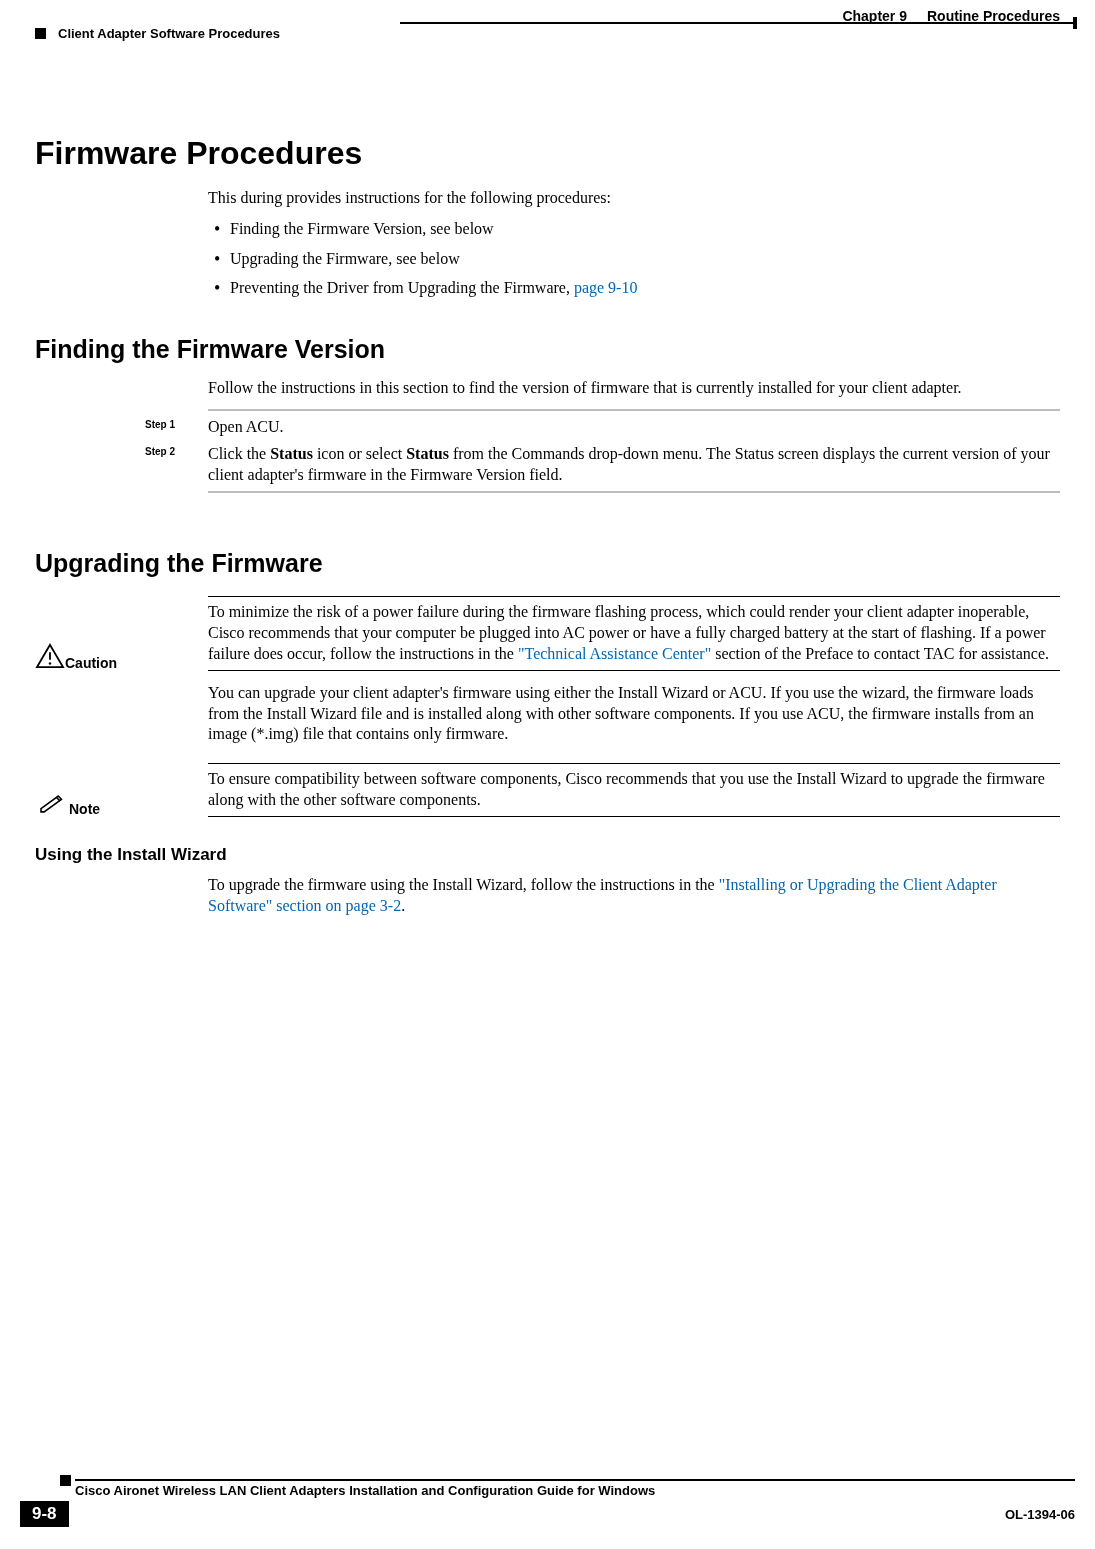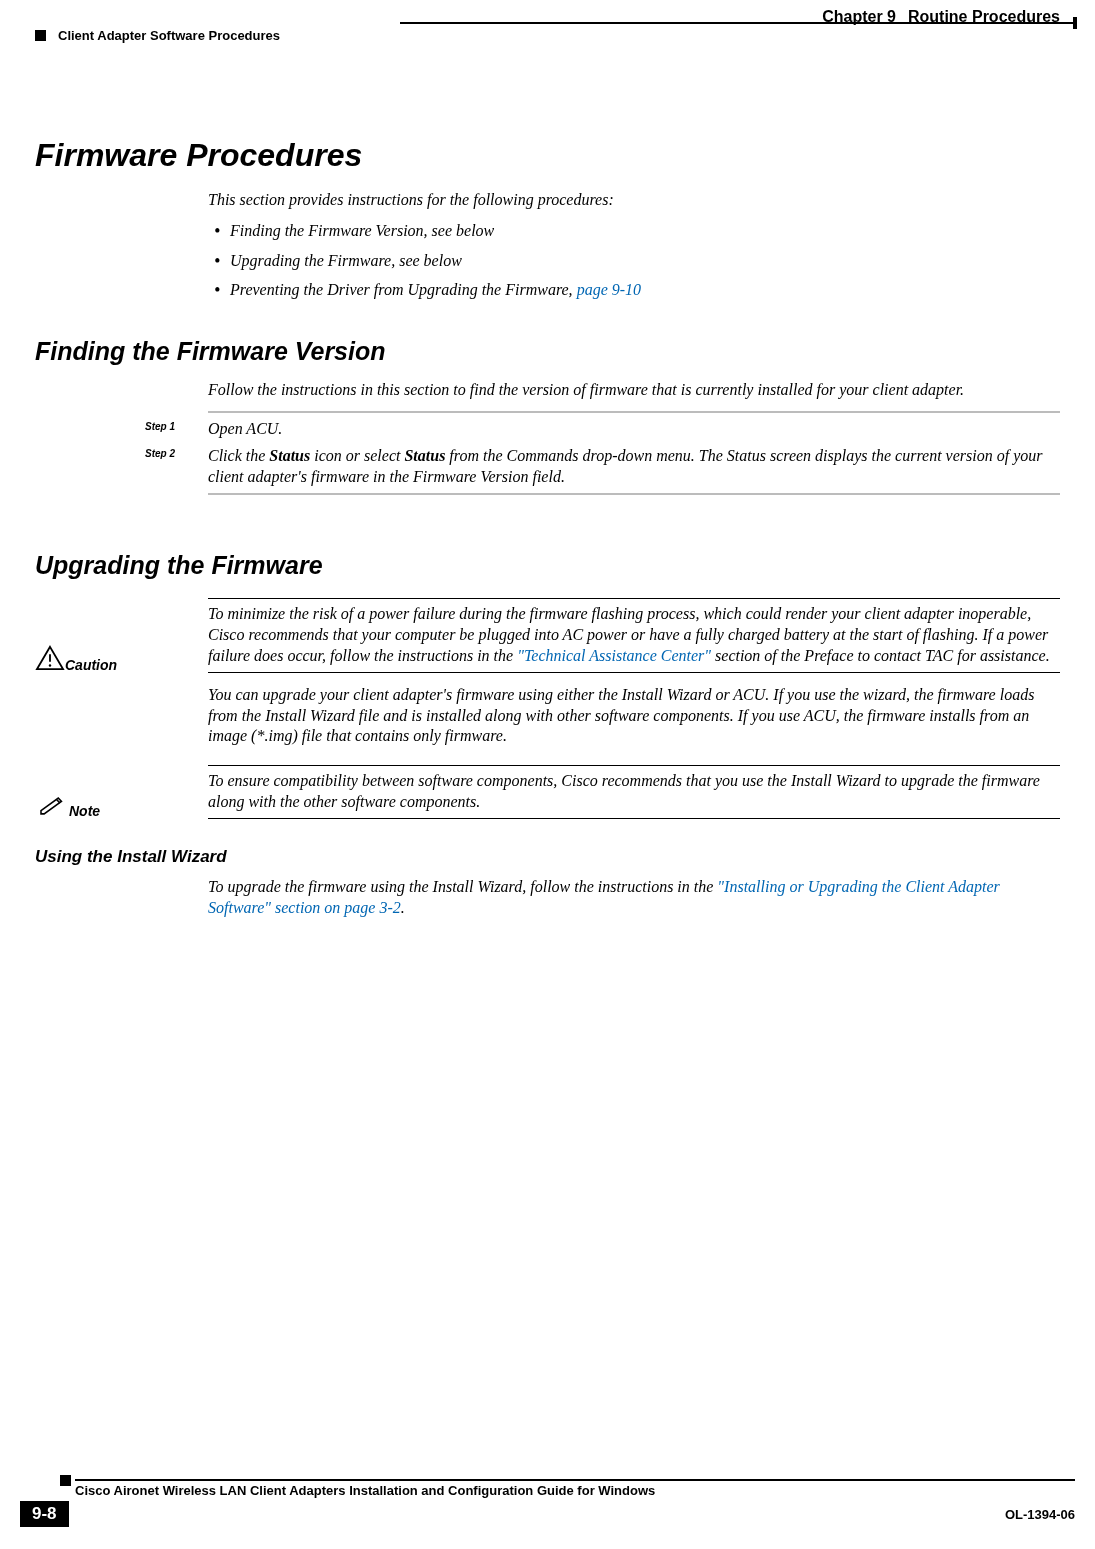--- a/index.html
+++ b/index.html
@@ -18,22 +18,22 @@
     .header {
       position: relative;
       padding: 8px 35px 4px 35px;
     }
     .header-top {
       display: flex;
       justify-content: flex-end;
       align-items: center;
       font-family: Arial, Helvetica, sans-serif;
       font-weight: bold;
-      font-size: 16px;
-      gap: 12px;
+      font-size: 14px;
+      gap: 20px;
     }
     .header-top-rule {
       position: absolute;
       top: 22px;
       right: 20px;
       left: 400px;
       height: 2px;
       background: #000;
     }
     .header-top-rule::after {
@@ -59,21 +59,20 @@
     .black-box-header {
       width: 11px;
       height: 11px;
       background: #000;
       display: inline-block;
       margin-right: 4px;
     }
 
     .content {
       padding: 60px 35px 0 35px;
-      font-style: italic;
     }
 
     .h1 {
       font-family: Arial, Helvetica, sans-serif;
       font-weight: bold;
       font-size: 32px;
       margin: 30px 0 16px 0;
     }
     .h2 {
       font-family: Arial, Helvetica, sans-serif;
@@ -250,21 +249,21 @@
     <span class="black-box-header"></span>
     <span>Client Adapter Software Procedures</span>
   </div>
 </div>
 
 <div class="content">
 
   <div class="h1">Firmware Procedures</div>
 
   <div class="body-indent">
-    <p>This section provides instructions for the following procedures:</p>
+    <p>This during provides instructions for the following procedures:</p>
     <ul>
       <li><span>Finding the Firmware Version, see below</span></li>
       <li><span>Upgrading the Firmware, see below</span></li>
       <li><span>Preventing the Driver from Upgrading the Firmware, </span><span class="link">page 9-10</span></li>
     </ul>
   </div>
 
   <div class="h2">Finding the Firmware Version</div>
   <div class="body-indent">
     <p>Follow the instructions in this section to find the version of firmware that is currently installed for your client adapter.</p>

